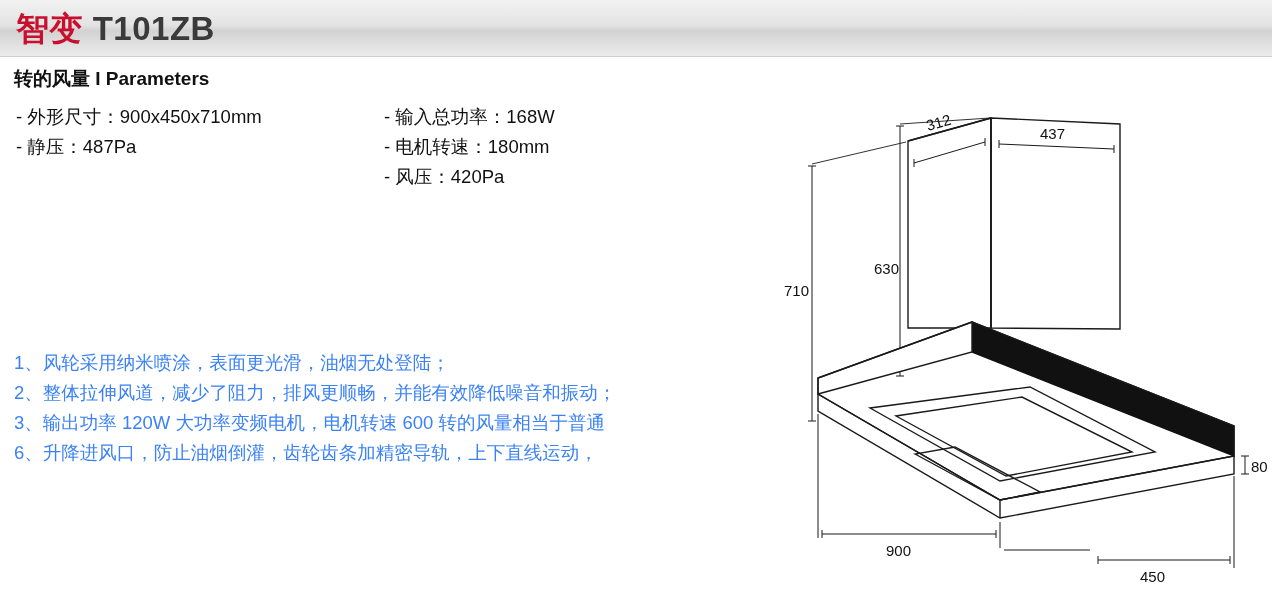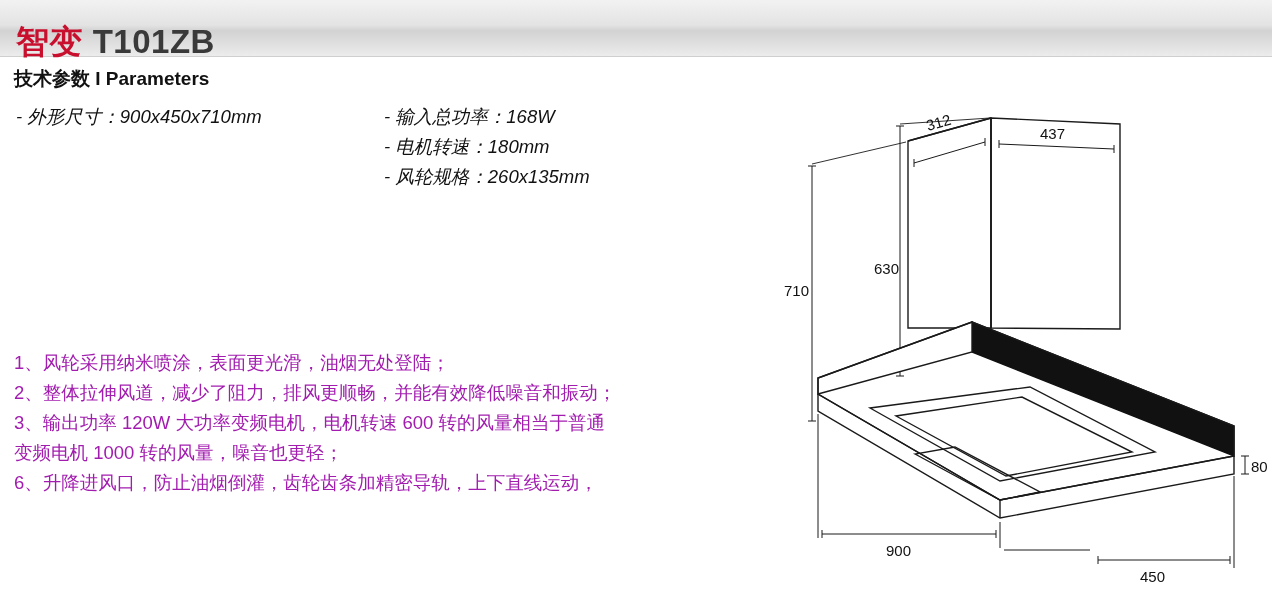--- a/index.html
+++ b/index.html
@@ -20,21 +20,21 @@
     position: absolute;
     left: 0; top: 0;
     width: 1272px;
     height: 56px;
     background: linear-gradient(to bottom, #f2f2f2 0%, #e3e3e3 45%, #d2d2d2 55%, #ececec 100%);
     border-bottom: 1px solid #cfcfcf;
   }
   .header-title {
     position: absolute;
     left: 16px;
-    top: 20px;
+    top: 7px;
     font-size: 33px;
     font-weight: 700;
     letter-spacing: 0.5px;
     white-space: nowrap;
   }
   .header-title .cn {
     color: #c8102e;
   }
   .header-title .en {
     color: #3a3a3a;
@@ -51,21 +51,20 @@
   .section-title {
     font-size: 19px;
     font-weight: 700;
     color: #111;
     margin: 0 0 10px 0;
   }
   .params {
     position: relative;
     height: 116px;
     margin-top: 4px;
-    font-style: italic;
   }
   .params-col {
     position: absolute;
     top: 0;
   }
   .params-col.c1 { left: 2px; }
   .params-col.c2 { left: 370px; }
   .param-line {
     font-size: 18.5px;
     line-height: 30px;
@@ -75,21 +74,21 @@
 
   .function-block {
     position: absolute;
     left: 14px;
     top: 348px;
     width: 800px;
   }
   .func-line {
     font-size: 18.5px;
     line-height: 30px;
-    color: #a21caf;
+    color: #3b82f6;
   }
 
   
   .drawing {
     position: absolute;
     left: 700px;
     top: 56px;
     width: 572px;
     height: 550px;
   }
@@ -101,38 +100,38 @@
 <body>
 
 <div class="header">
   <div class="header-title">
     <span class="cn">智变</span>
     <span class="en">T101ZB</span>
   </div>
 </div>
 
 <div class="left-col">
-  <div class="section-title">技术参数 I Parameters</div>
+  <div class="section-title">转的风量 I Parameters</div>
   <div class="params">
     <div class="params-col c1">
       <div class="param-line">- 外形尺寸：900x450x710mm</div>
+      <div class="param-line">- 静压：487Pa</div>
     </div>
     <div class="params-col c2">
       <div class="param-line">- 输入总功率：168W</div>
       <div class="param-line">- 电机转速：180mm</div>
-      <div class="param-line">- 风轮规格：260x135mm</div>
+      <div class="param-line">- 风压：420Pa</div>
     </div>
   </div>
 </div>
 
 <div class="function-block">
   <div class="func-line">1、风轮采用纳米喷涂，表面更光滑，油烟无处登陆；</div>
   <div class="func-line">2、整体拉伸风道，减少了阻力，排风更顺畅，并能有效降低噪音和振动；</div>
   <div class="func-line">3、输出功率 120W 大功率变频电机，电机转速 600 转的风量相当于普通</div>
-  <div class="func-line">变频电机 1000 转的风量，噪音也更轻；</div>
   <div class="func-line">6、升降进风口，防止油烟倒灌，齿轮齿条加精密导轨，上下直线运动，</div>
 </div>
 
 <div class="drawing">
   <svg width="572" height="550" viewBox="0 0 572 550" xmlns="http://www.w3.org/2000/svg">
     <g fill="none" stroke="#1a1a1a" stroke-width="1.4" stroke-linejoin="miter">
 
       <path d="M208,85 L291,62 L291,272 L208,272 Z"></path>
 
       <path d="M291,62 L420,68 L420,273 L291,272 Z"></path>

